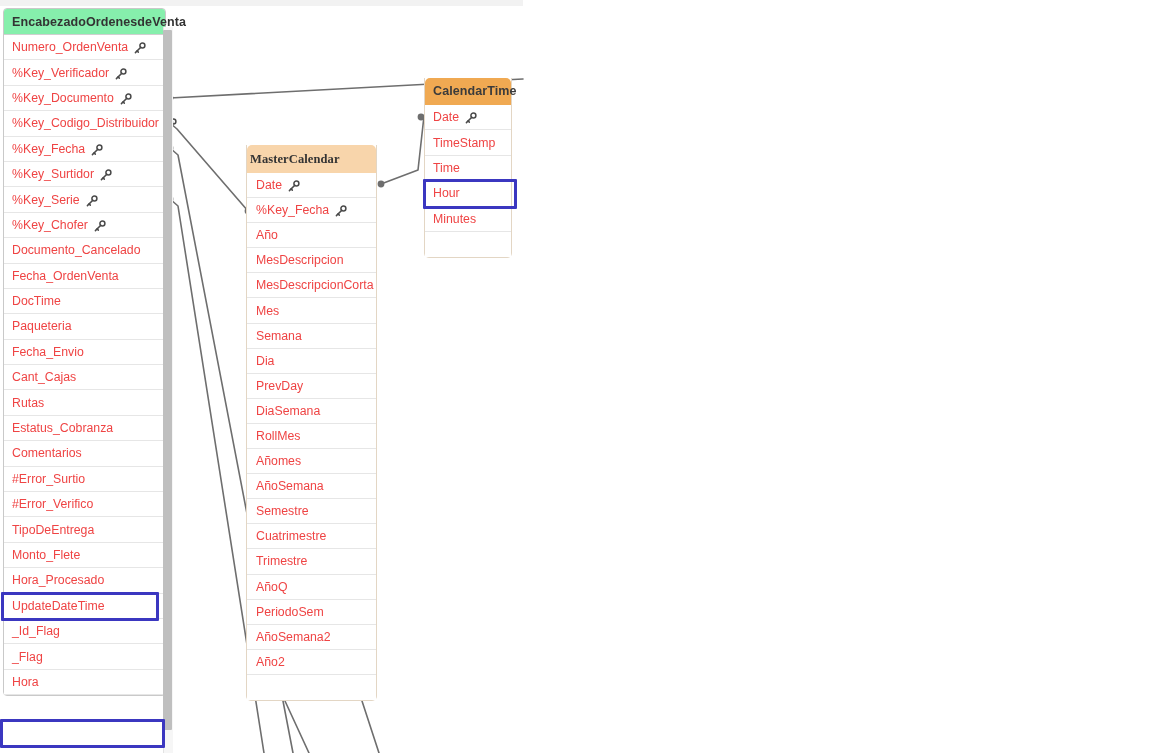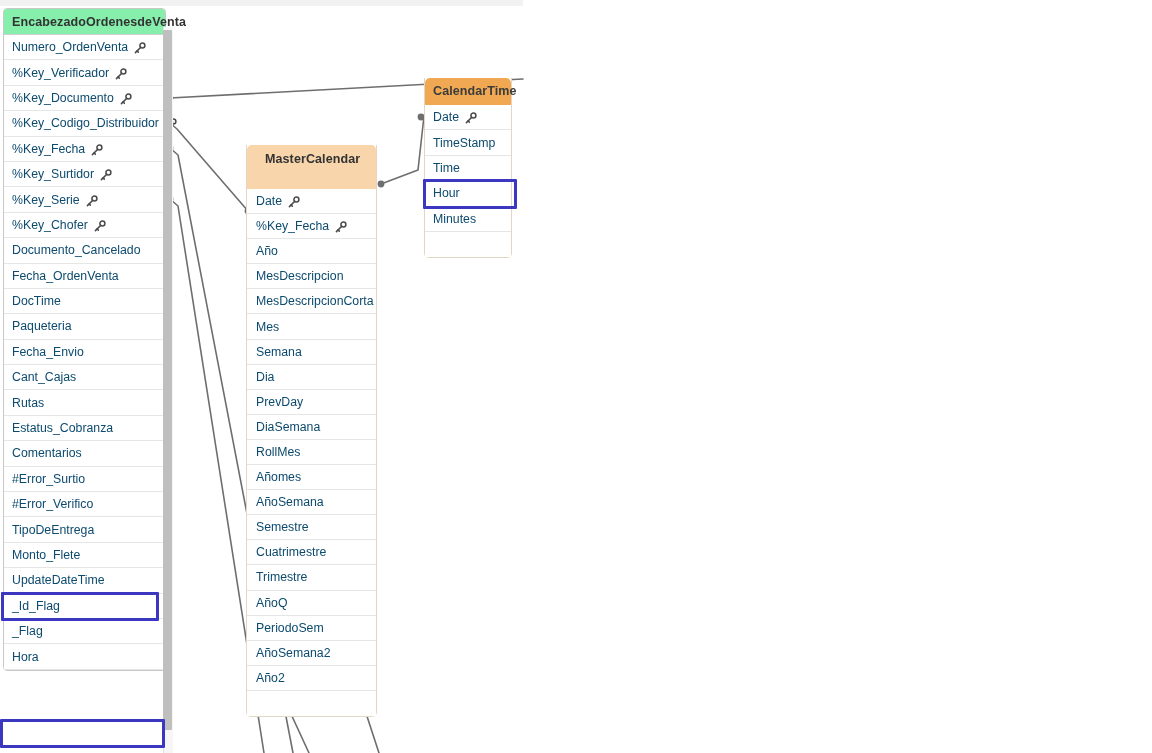--- a/index.html
+++ b/index.html
@@ -44,21 +44,21 @@
   .tbl-head {
     box-sizing: border-box;
     font-weight: bold;
     font-size: 12.5px;
     color: #333333;
     letter-spacing: .1px;
   }
   .tbl-field {
     box-sizing: border-box;
     font-size: 12.3px;
-    color: #0c4a6e;
+    color: #ef4444;
     border-bottom: 1px solid #e6e6e6;
     display: flex;
     align-items: center;
     white-space: nowrap;
     background: #ffffff;
     position: relative;
   }
   .fld-label { display: inline-block; }
   .key-ico {
     display: inline-block;
@@ -129,25 +129,26 @@
   
   #tbl-mastercalendar {
     left: 246px;
     top: 145px;
     width: 131px;
     border: 1px solid #e3d6c4;
     border-top: none;
     border-radius: 0 0 5px 5px;
   }
   #tbl-mastercalendar .tbl-head {
-    height: 44px;
+    height: 28px;
     line-height: 28px;
-    padding-left: 18px;
+    padding-left: 3px;
     background: #f8d5ab;
     border-radius: 5px 5px 0 0;
+    font-family: Liberation Serif, serif;
   }
   #tbl-mastercalendar .tbl-field {
     height: 25.1px;
     padding-left: 9px;
   }
   #tbl-mastercalendar .tbl-field:last-child { border-bottom: none; }
 
   
   #tbl-calendartime {
     left: 424px;
@@ -313,20 +314,23 @@
       <div class="tbl-field">
         <span class="fld-label">#Error_Verifico</span>
       </div>
       <div class="tbl-field">
         <span class="fld-label">TipoDeEntrega</span>
       </div>
       <div class="tbl-field">
         <span class="fld-label">Monto_Flete</span>
       </div>
       <div class="tbl-field">
+        <span class="fld-label">Hora_Procesado</span>
+      </div>
+      <div class="tbl-field">
         <span class="fld-label">UpdateDateTime</span>
       </div>
       <div class="tbl-field">
         <span class="fld-label">_Id_Flag</span>
       </div>
       <div class="tbl-field">
         <span class="fld-label">_Flag</span>
       </div>
       <div class="tbl-field">
         <span class="fld-label">Hora</span>

